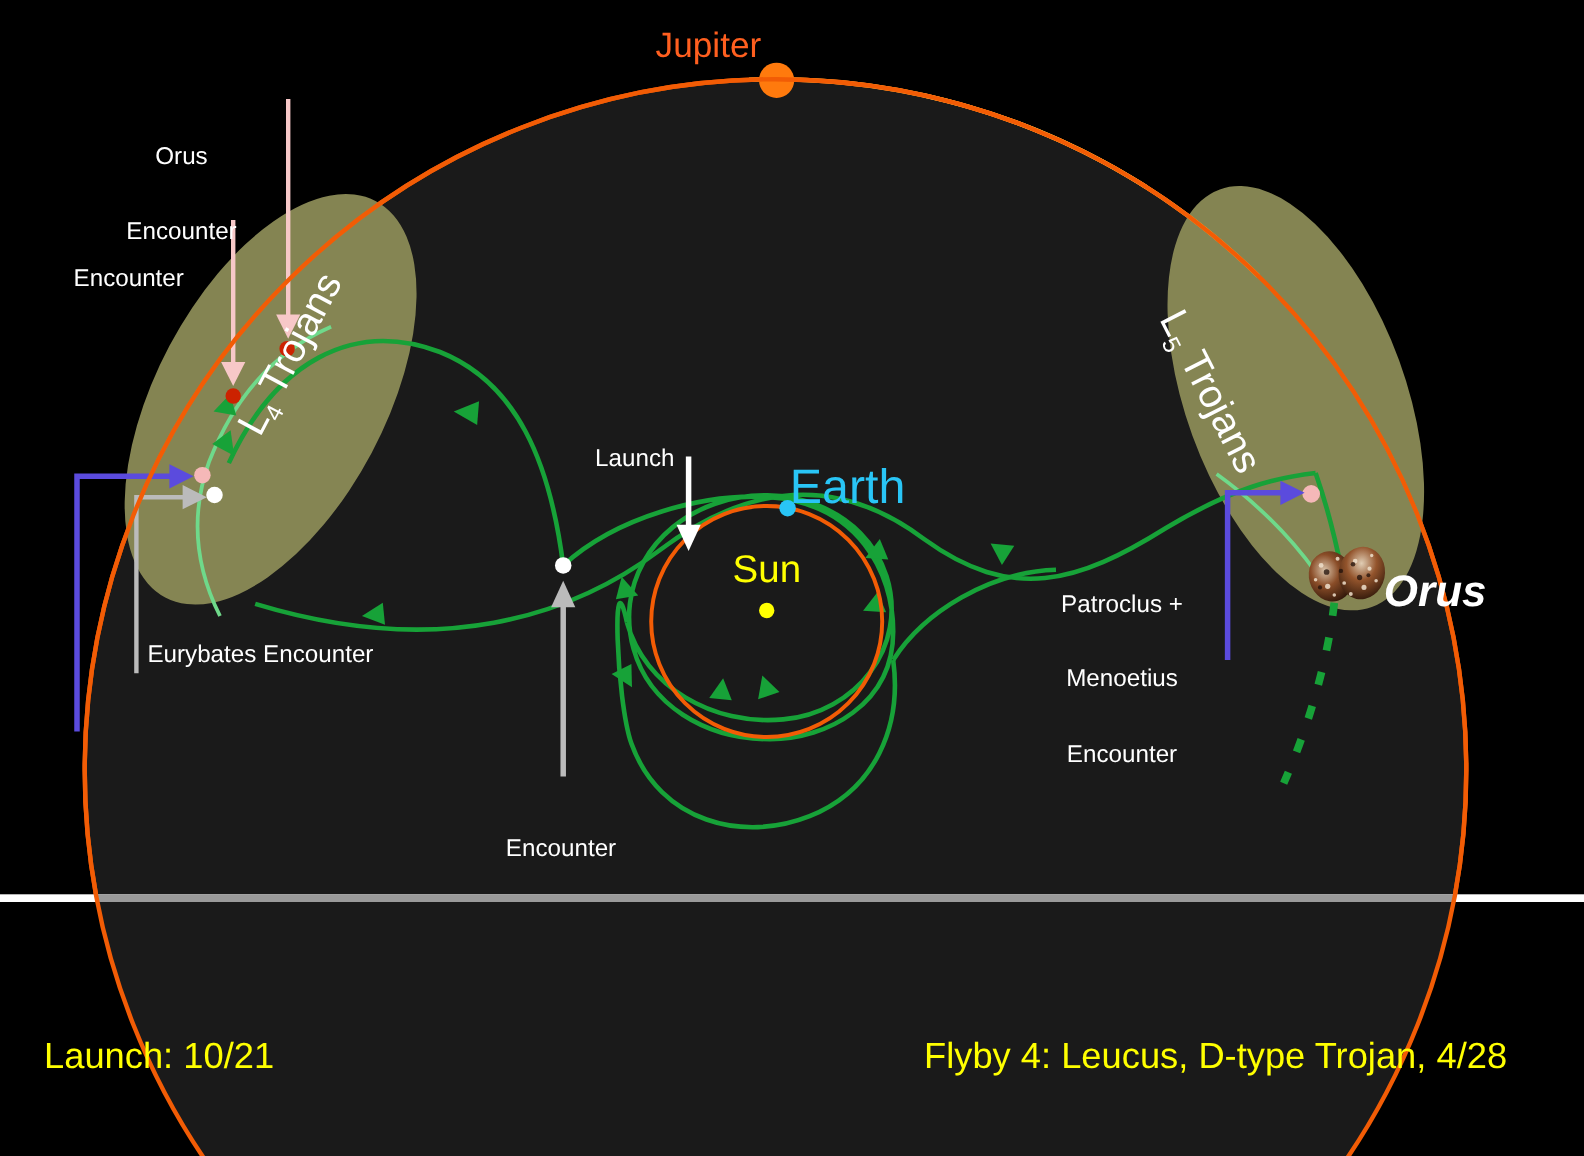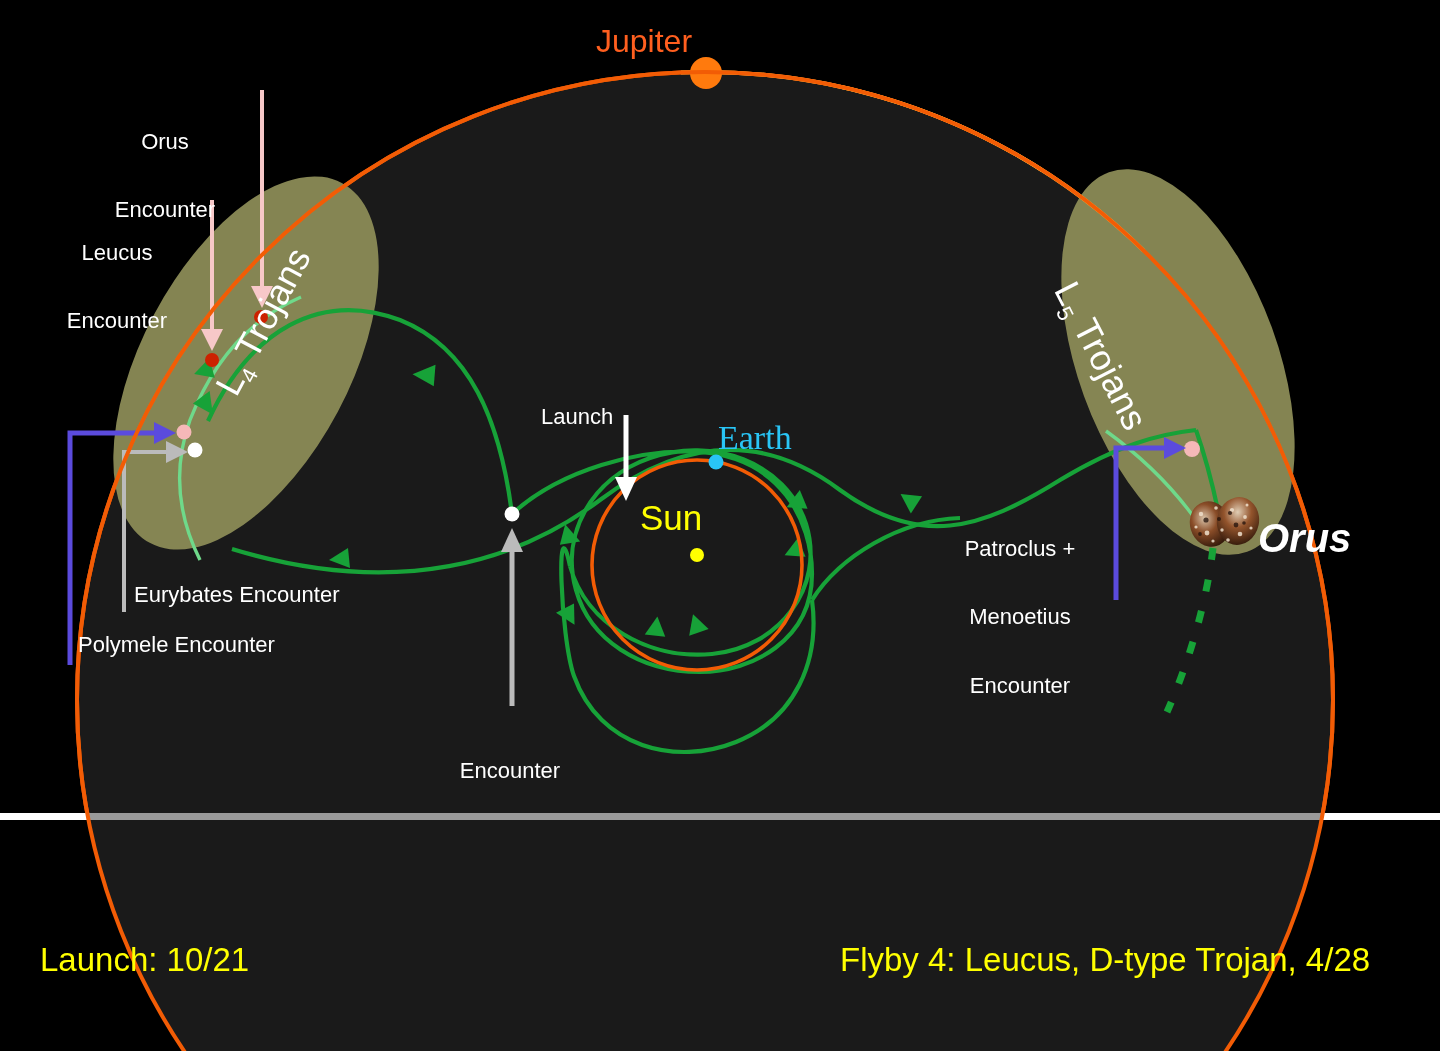--- a/index.html
+++ b/index.html
@@ -4,21 +4,21 @@
 <style>
   html,body{margin:0;padding:0;background:#000;}
   body{width:1440px;height:1051px;overflow:hidden;
        font-family:"Liberation Sans","DejaVu Sans",sans-serif;}
   #stage{position:relative;width:1440px;height:1051px;background:#404040;}
   svg.layer{position:absolute;left:0;top:0;width:1440px;height:1051px;}
   .lbl{position:absolute;white-space:pre;line-height:1.04;}
   .lbl-white{color:#ffffff;font-size:22px;}
   .lbl-yellow{color:#ffff00;}
   .lbl-orange{color:#ff5f1f;font-size:32px;}
-  .lbl-cyan{color:#29c5f6;font-size:34px;font-family:Liberation Serif, serif;}
+  .lbl-cyan{color:#29c5f6;font-size:44px;}
   .ctr{text-align:center;}
   .legend{position:absolute;color:#ffff00;font-size:33px;line-height:1.40;white-space:pre;}
   .trojlabel{position:absolute;color:#ffffff;font-size:36px;white-space:nowrap;}
   .trojlabel sub{font-size:22px;}
   .lucy{position:absolute;color:#ffffff;font-size:40px;font-weight:bold;font-style:italic;}
 </style>
 </head>
 <body>
 
 <div id="stage">
@@ -199,33 +199,31 @@
 
   <div class="lbl lbl-orange" style="left:596px;top:25px;width:180px;">Jupiter</div>
 
 
   <div class="lbl lbl-white ctr" style="left:70px;top:85px;width:190px;">
     <div>Orus</div>
     <div>Encounter</div>
   </div>
 
   <div class="lbl lbl-white ctr" style="left:22px;top:196px;width:190px;">
-    <div>Leucus</div>
     <div>Encounter</div>
   </div>
 
   <div class="lbl lbl-white" style="left:134px;top:584px;">Eurybates Encounter</div>
 
-  <div class="lbl lbl-white" style="left:78px;top:634px;">Polymele Encounter</div>
 
   <div class="lbl lbl-white" style="left:513px;top:406px;margin-left:28px;">Launch</div>
 
   <div class="lbl lbl-cyan" style="left:718px;top:420px;">Earth</div>
 
-  <div class="lbl lbl-yellow" style="left:640px;top:500px;font-size:35px;">Sun</div>
+  <div class="lbl lbl-yellow" style="left:666px;top:500px;font-size:35px;">Sun</div>
 
   <div class="lbl lbl-white ctr" style="left:300px;top:714px;width:420px;">
     <div>Encounter</div>
   </div>
 
   <div class="lbl lbl-white ctr" style="left:930px;top:492px;width:180px;">
     <div>Patroclus +</div>
     <div>Menoetius</div>
     <div>Encounter</div>
   </div>

